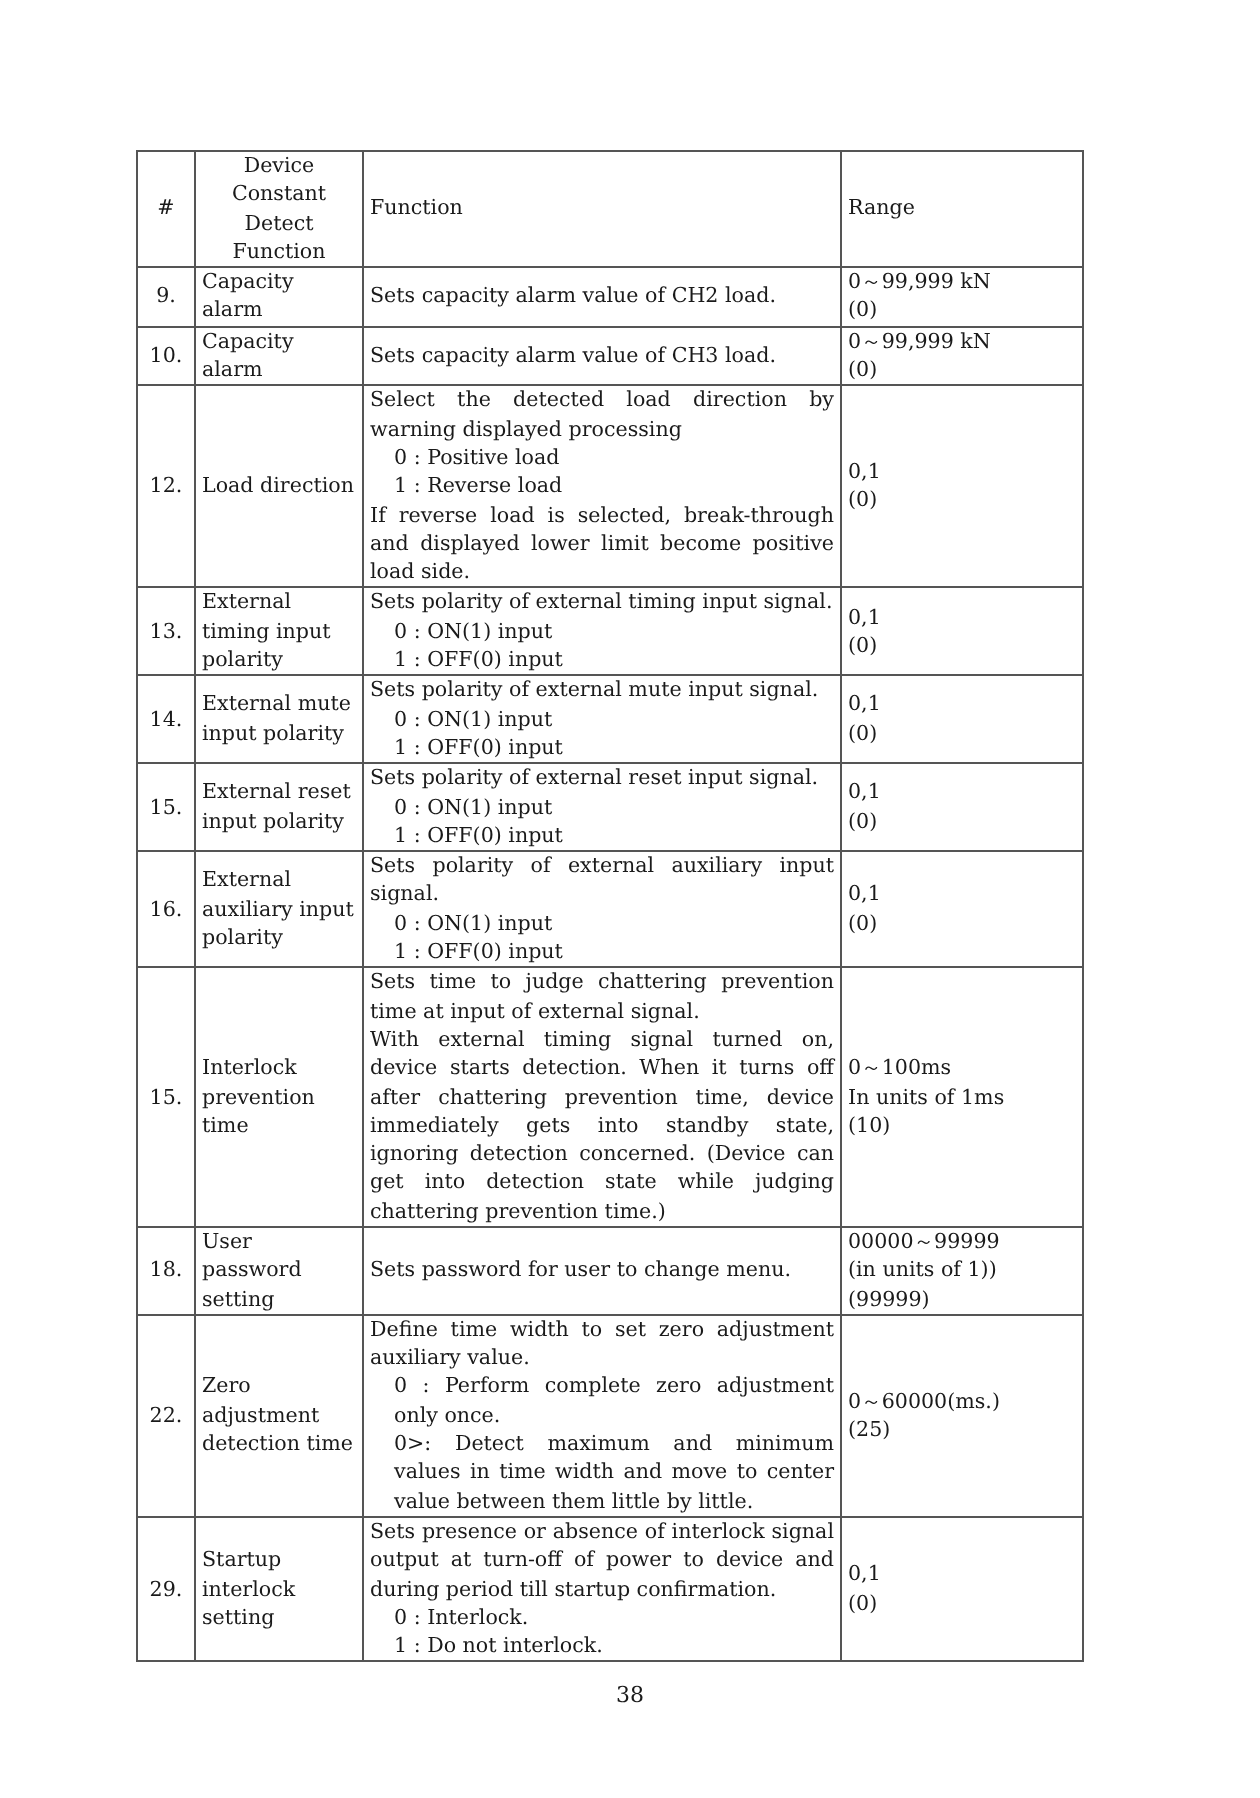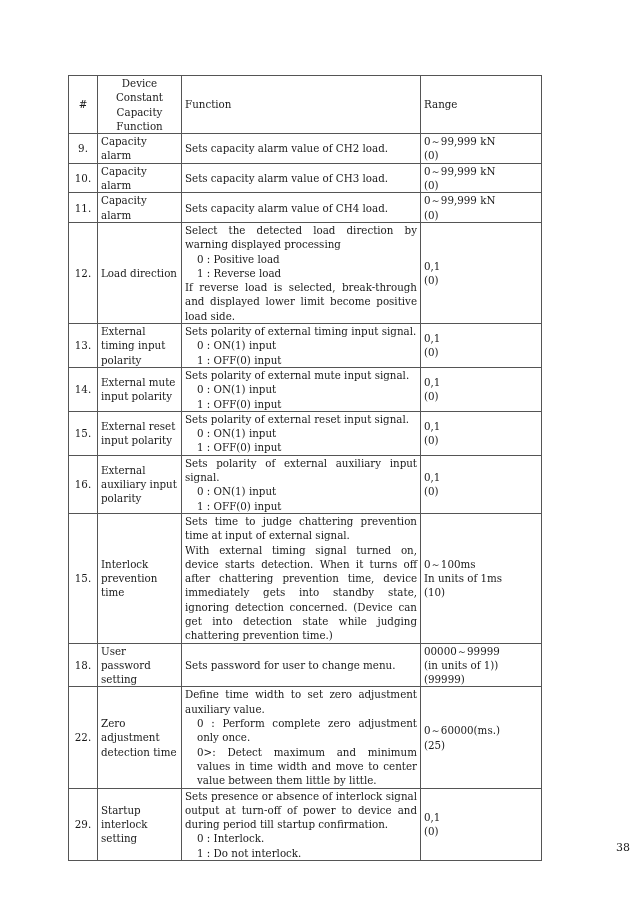--- a/index.html
+++ b/index.html
@@ -13,37 +13,37 @@
   col.c-num { width: 29px; } col.c-name { width: 84px; } col.c-func { width: 239px; } col.c-range { width: 121px; }
   th.h-num { text-align: center; font-size: 11px; }
   th.h-name { text-align: center; font-size: 7.6px; line-height: 10px; padding: 1px 2px; }
   th.h-func, th.h-range { text-align: left; font-size: 11px; }
   td.num { text-align: center; }
   td.func { text-align: justify; }
   td.range { vertical-align: top; }
   td.func.top { vertical-align: top; }
   .line { display: block; }
   .ind-hang { padding-left: 12px; }
-  .page-number { position: absolute; left: 0; width: 630px; top: 841px; text-align: right; font-size: 11px; }
+  .page-number { position: absolute; left: 0; width: 630px; top: 841px; text-align: center; font-size: 11px; }
 </style>
 </head>
 <body>
 
 <div class="page">
   <table class="spec">
     <colgroup>
       <col class="c-num">
         <col class="c-name">
         <col class="c-func">
         <col class="c-range">
     </colgroup>
     <thead>
       <tr style="height:22px">
         <th class="h-num">#</th>
-        <th class="h-name">Device Constant Capacity Function</th>
+        <th class="h-name">Device Constant Detect Function</th>
         <th class="h-func">Function</th>
         <th class="h-range">Range</th>
       </tr>
     </thead>
     <tbody id="rows">
         <tr style="height: 29px;">
           <td class="num">9.</td>
           <td class="name">Capacity alarm</td>
           <td class="func">
             <span class="line">Sets capacity alarm value of CH2 load.</span>
@@ -51,31 +51,20 @@
           <td class="range">
             <span class="line">0～99,999 kN</span>
             <span class="line">(0)</span>
           </td>
         </tr>
         <tr style="height: 29px;">
           <td class="num">10.</td>
           <td class="name">Capacity alarm</td>
           <td class="func">
             <span class="line">Sets capacity alarm value of CH3 load.</span>
-          </td>
-          <td class="range">
-            <span class="line">0～99,999 kN</span>
-            <span class="line">(0)</span>
-          </td>
-        </tr>
-        <tr style="height: 28px;">
-          <td class="num">11.</td>
-          <td class="name">Capacity alarm</td>
-          <td class="func">
-            <span class="line">Sets capacity alarm value of CH4 load.</span>
           </td>
           <td class="range">
             <span class="line">0～99,999 kN</span>
             <span class="line">(0)</span>
           </td>
         </tr>
         <tr style="height: 97px;">
           <td class="num">12.</td>
           <td class="name">Load direction</td>
           <td class="func top">

